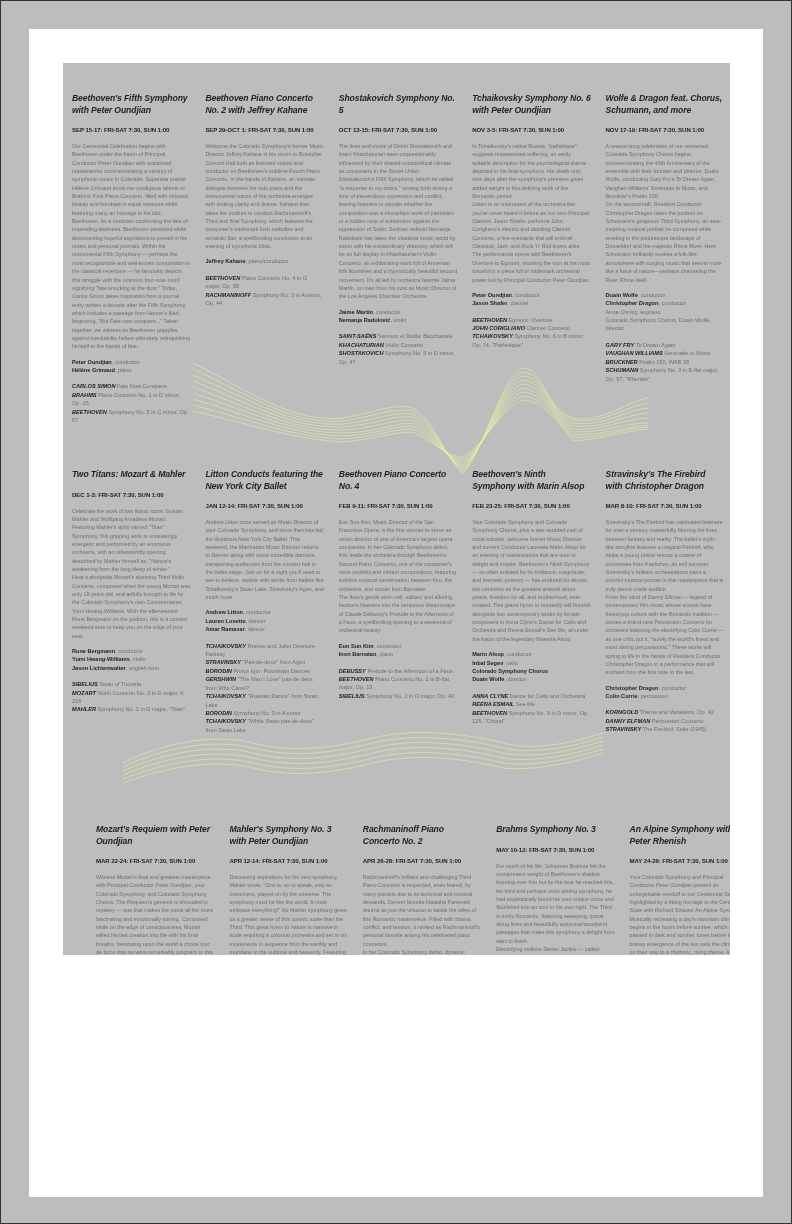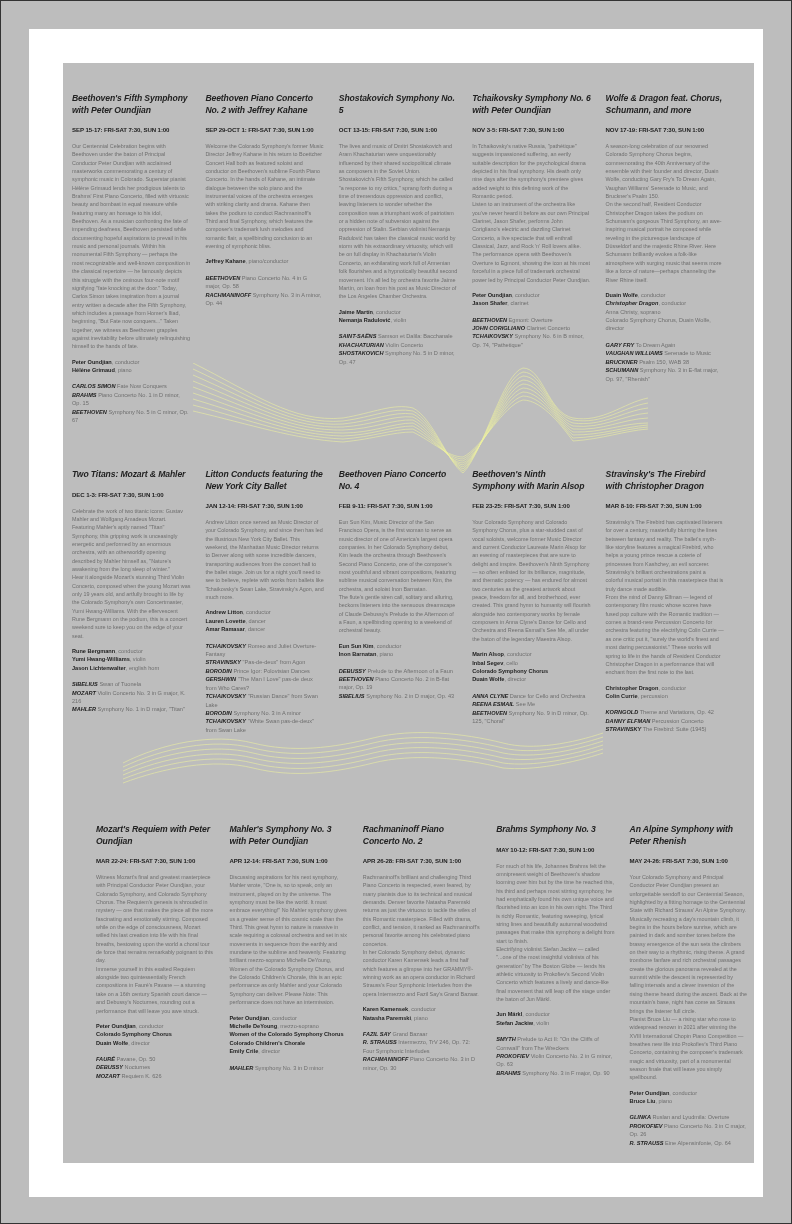--- a/index.html
+++ b/index.html
@@ -9,22 +9,22 @@
     font-family: "Liberation Sans", "DejaVu Sans", sans-serif;
     position: relative;
     box-sizing: border-box;
     border: 1px solid #333;
   }
   .frame {
     position: absolute; left: 28px; top: 28px; width: 734px; height: 1168px;
     background: #ffffff;
   }
   .panel {
-    position: absolute; left: 62px; top: 62px; width: 667px; height: 1100px;
-    background: #bdbdbd; overflow: hidden; padding-left: 24px;
+    position: absolute; left: 62px; top: 62px; width: 667px; height: 892px;
+    background: #bdbdbd; overflow: hidden;
   }
   .wave { position: absolute; pointer-events: none; }
   .row { position: absolute; left: 0; width: 667px; display: flex; }
   .card {
     width: 133.4px; box-sizing: border-box; padding: 0 6px 0 9px;
     position: relative; z-index: 2;
   }
   .card h2 {
     margin: 0; font-size: 8.6px; line-height: 11.5px; font-weight: bold; font-style: italic;
     color: #222; letter-spacing: -0.1px;

